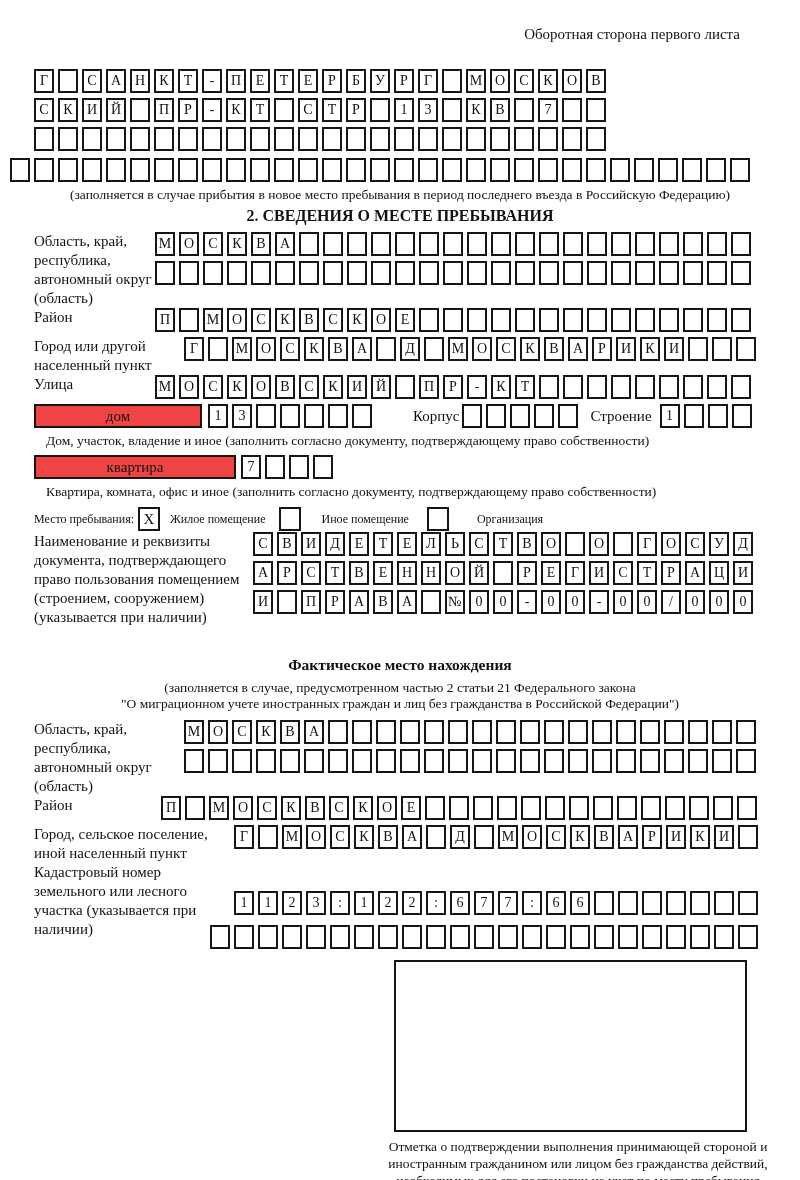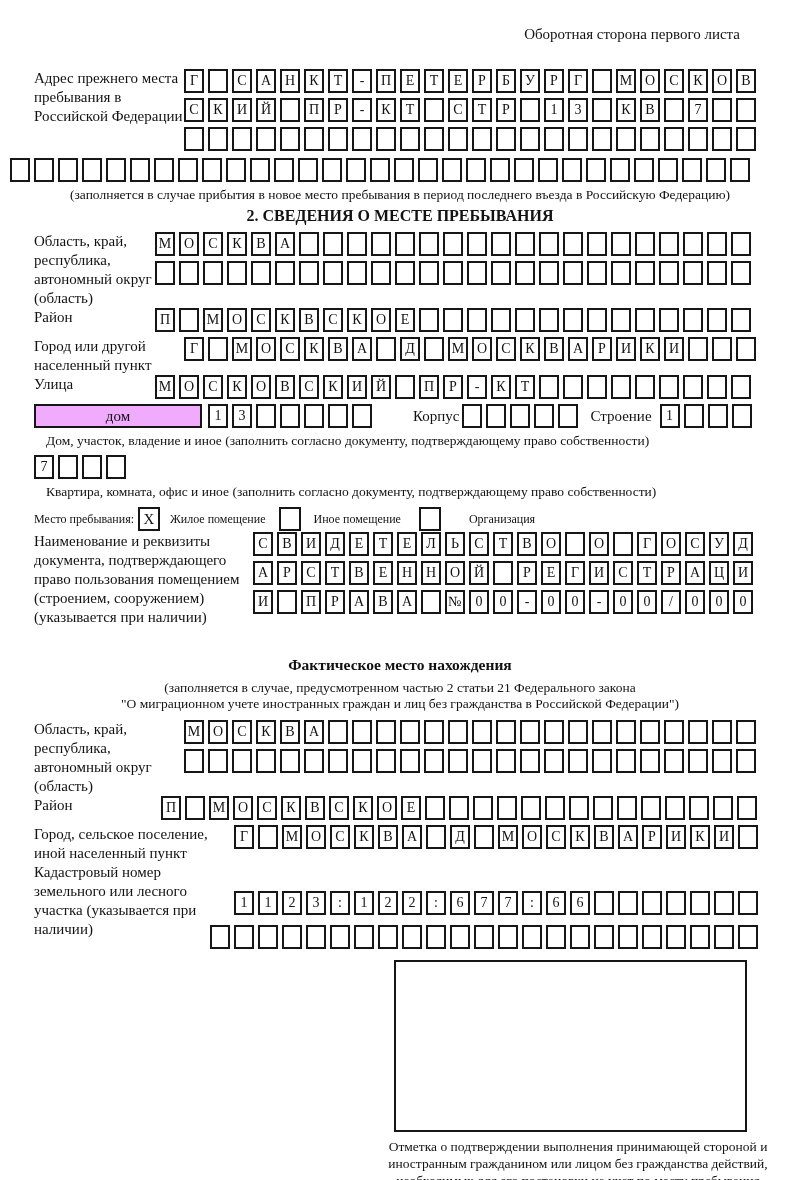--- a/index.html
+++ b/index.html
@@ -31,57 +31,56 @@
   .small { font-size:13.5px; line-height:16px; }
   .center { text-align:center; }
   .cap { margin:2px 0 4px 0; }
   .h2 { font-size:16px; font-weight:bold; text-align:center; margin:3px 0 7px 0; }
   .h3 { font-size:15.5px; font-weight:bold; text-align:center; margin:8px 0 6px 0; }
 
   .houserow { display:flex; align-items:center; margin-bottom:5px; }
   .bigbox {
     box-sizing:border-box; height:24px; border:2px solid #161616;
     display:flex; align-items:center; justify-content:center;
-    font-size:15px; flex:none; background:#f0abfc;
+    font-size:15px; flex:none; background:#ef4444;
   }
   .w168 { width:168px; } .w202 { width:202px; }
   .mr6 { margin-right:6px; } .mr5 { margin-right:5px; }
   .inl-lbl { font-size:15px; flex:none; }
   .ml27 { margin-left:37px; margin-right:3px; }
   .ml8 { margin-left:8px; margin-right:8px; }
   .lcap { margin:1px 0 6px 12px; }
 
   .stayrow { display:flex; align-items:center; height:26px; margin-top:4px; }
   .cb {
     box-sizing:border-box; width:22px; height:24px; border:2px solid #161616;
     display:flex; align-items:center; justify-content:center; font-size:15px; flex:none;
   }
   .opt { font-size:12px; flex:none;text-align:center; }
-  .mL4{margin-left:4px;} .mL10{margin-left:10px;} .mL12{margin-left:12px;} .mL14{margin-left:14px;} .mL18{margin-left:18px;} .mL28{margin-left:28px;}
+  .mL4{margin-left:4px;} .mL10{margin-left:10px;} .mL12{margin-left:20px;} .mL14{margin-left:14px;} .mL18{margin-left:18px;} .mL28{margin-left:28px;}
   .choose { margin:3px 0 6px 212px; }
 
   .docblock { margin-bottom:0; min-height:116px; }
 
   .cad-rows { margin-top:28px; }
 
   .stampbox {
     box-sizing:border-box; width:353px; height:172px; border:2px solid #161616;
     margin:6px 0 6px 360px; background:#fff;
   }
   .stampcap { width:396px; margin-left:346px; text-align:center; font-size:13.5px; line-height:17px; }
 </style>
 </head>
 <body>
 
 <div class="page">
 
   <div class="header-note">Оборотная сторона первого листа</div>
 
   <div class="fblock">
-    <div class="lbl w150">Адрес прежнего места пребывания в Российской Федерации</div>
     <div class="rows">
       <div class="cellrow">
           <div class="cell">Г</div>
           <div class="cell"></div>
           <div class="cell">С</div>
           <div class="cell">А</div>
           <div class="cell">Н</div>
           <div class="cell">К</div>
           <div class="cell">Т</div>
           <div class="cell">-</div>
@@ -368,20 +367,21 @@
     <div class="cellrow" style="margin-bottom:0">
         <div class="cell">1</div>
         <div class="cell"></div>
         <div class="cell"></div>
         <div class="cell"></div>
       </div>
   </div>
   <div class="small lcap">Дом, участок, владение и иное (заполнить согласно документу, подтверждающему право собственности)</div>
 
   <div class="houserow">
+    <div class="bigbox w202 mr5">квартира</div>
     <div class="cellrow" style="margin-bottom:0">
         <div class="cell">7</div>
         <div class="cell"></div>
         <div class="cell"></div>
         <div class="cell"></div>
       </div>
   </div>
   <div class="small lcap">Квартира, комната, офис и иное (заполнить согласно документу, подтверждающему право собственности)</div>
 
   <div class="stayrow">

